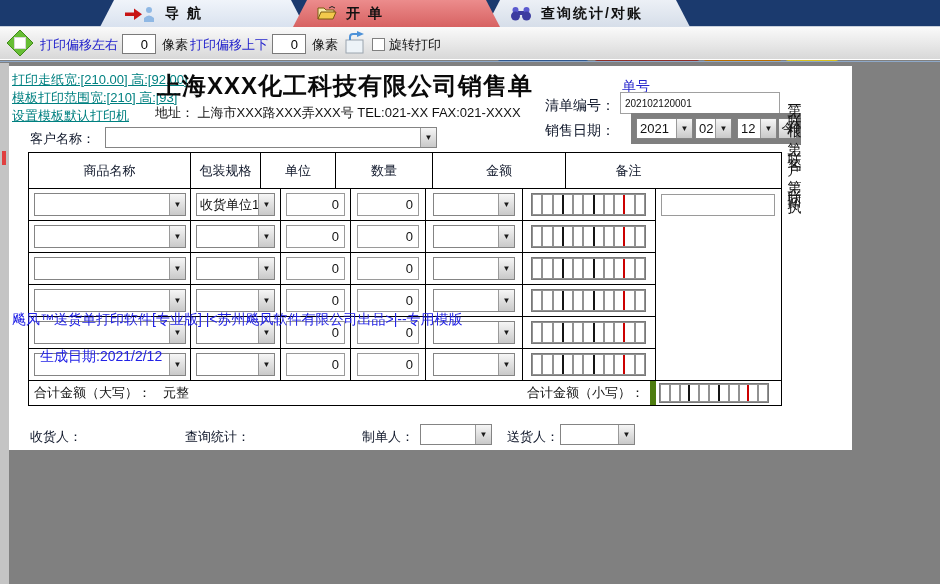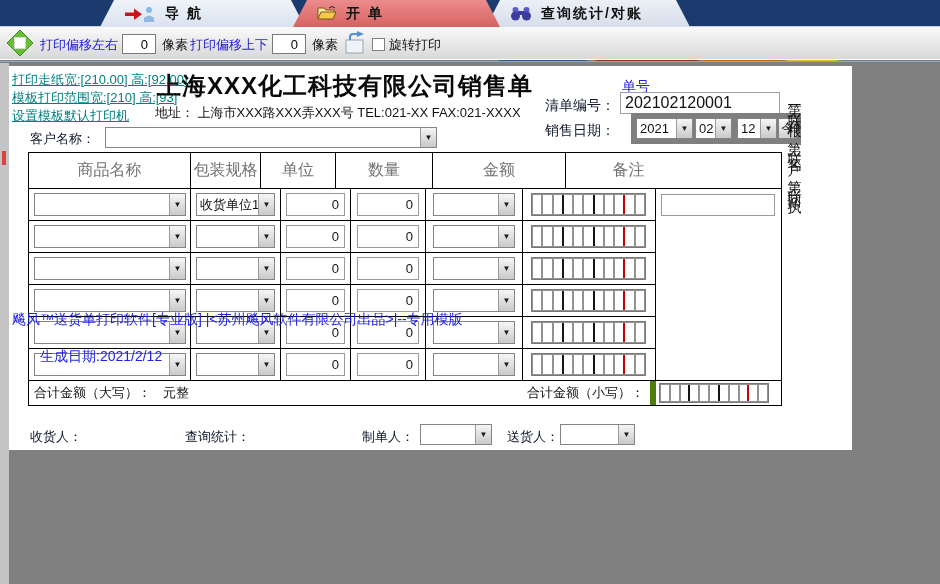--- a/index.html
+++ b/index.html
@@ -51,21 +51,21 @@
 
   
   #date-panel { position:absolute; left:631px; top:113px; width:170px; height:31px; background:#7F7F7F; }
   #date-panel .combo { position:absolute; top:5px; height:21px; }
   #today-btn { position:absolute; top:5px; left:147px; width:19px; height:21px; background:linear-gradient(#FBFBFB,#CFCFCF);
                border:1px solid #808080; font-size:12px; color:#111; display:flex; align-items:center; justify-content:center; }
 
   
   #ttable { position:absolute; left:28px; top:152px; width:754px; height:254px; border:1px solid #000; background:#fff; }
   #thead { display:flex; height:36px; border-bottom:1px solid #000; }
-  .hcell { border-right:1px solid #000; font-size:16px; color:#737373; display:flex; align-items:center; justify-content:center; }
+  .hcell { border-right:1px solid #000; font-size:13px; color:#0f172a; display:flex; align-items:center; justify-content:center; }
   .hcell:last-child { border-right:none; }
   #tbody { display:flex; height:191px; }
   #rows-area { width:627px; }
   .trow { height:32px; border-bottom:1px solid #000; display:flex; }
   .trow:last-child { border-bottom:none; }
   .tcell { position:relative; border-right:1px solid #000; height:100%; }
   .w-name  { width:162px; } .w-model { width:90px; } .w-spec { width:70px; }
   .w-unit  { width:75px; }  .w-qty   { width:97px; } .w-amt  { width:133px; }
   .w-name .combo { position:absolute; left:5px; top:4px; width:152px; height:23px; }
   .w-model .combo{ position:absolute; left:5px; top:4px; width:79px;  height:23px; }
@@ -163,21 +163,21 @@
 
   <a class="abs form-link" style="left:12px;top:71px;">打印走纸宽:[210.00] 高:[92.00]</a>
   <a class="abs form-link" style="left:12px;top:89px;">模板打印范围宽:[210] 高:[93]</a>
   <a class="abs form-link" style="left:12px;top:107px;">设置模板默认打印机</a>
 
   <div class="abs" id="form-title" style="left:157px;top:70px;">上海XXX化工科技有限公司销售单</div>
   <div class="abs" id="form-address" style="left:155px;top:104px;">地址： 上海市XXX路XXX弄XXX号 TEL:021-XX FAX:021-XXXX</div>
 
   <span class="abs blue-label" style="left:622px;top:78px;font-size:14px;">单号</span>
   <span class="abs foot-label" style="left:545px;top:97px;font-size:14px;">清单编号：</span>
-  <input class="abs" style="left: 620px; top: 92px; width: 160px; height: 22px; border: 1px solid rgb(160, 160, 160); font-size: 16px; padding-left: 4px; color: rgb(17, 17, 17);" value="202102120001">
+  <input class="abs" style="left: 620px; top: 92px; width: 160px; height: 22px; border: 1px solid rgb(160, 160, 160); font-size: 10px; padding-left: 4px; color: rgb(17, 17, 17);" value="202102120001">
   <span class="abs foot-label" style="left:545px;top:122px;font-size:14px;">销售日期：</span>
   <div id="date-panel">
     <div class="combo" style="left:5px;width:57px;">
       <span class="ct">2021</span>
         <span class="cb">▼</span>
     </div>
     <div class="combo" style="left:64px;width:37px;text-align:center;">
       <span class="ct">02</span>
         <span class="cb">▼</span>
     </div>

